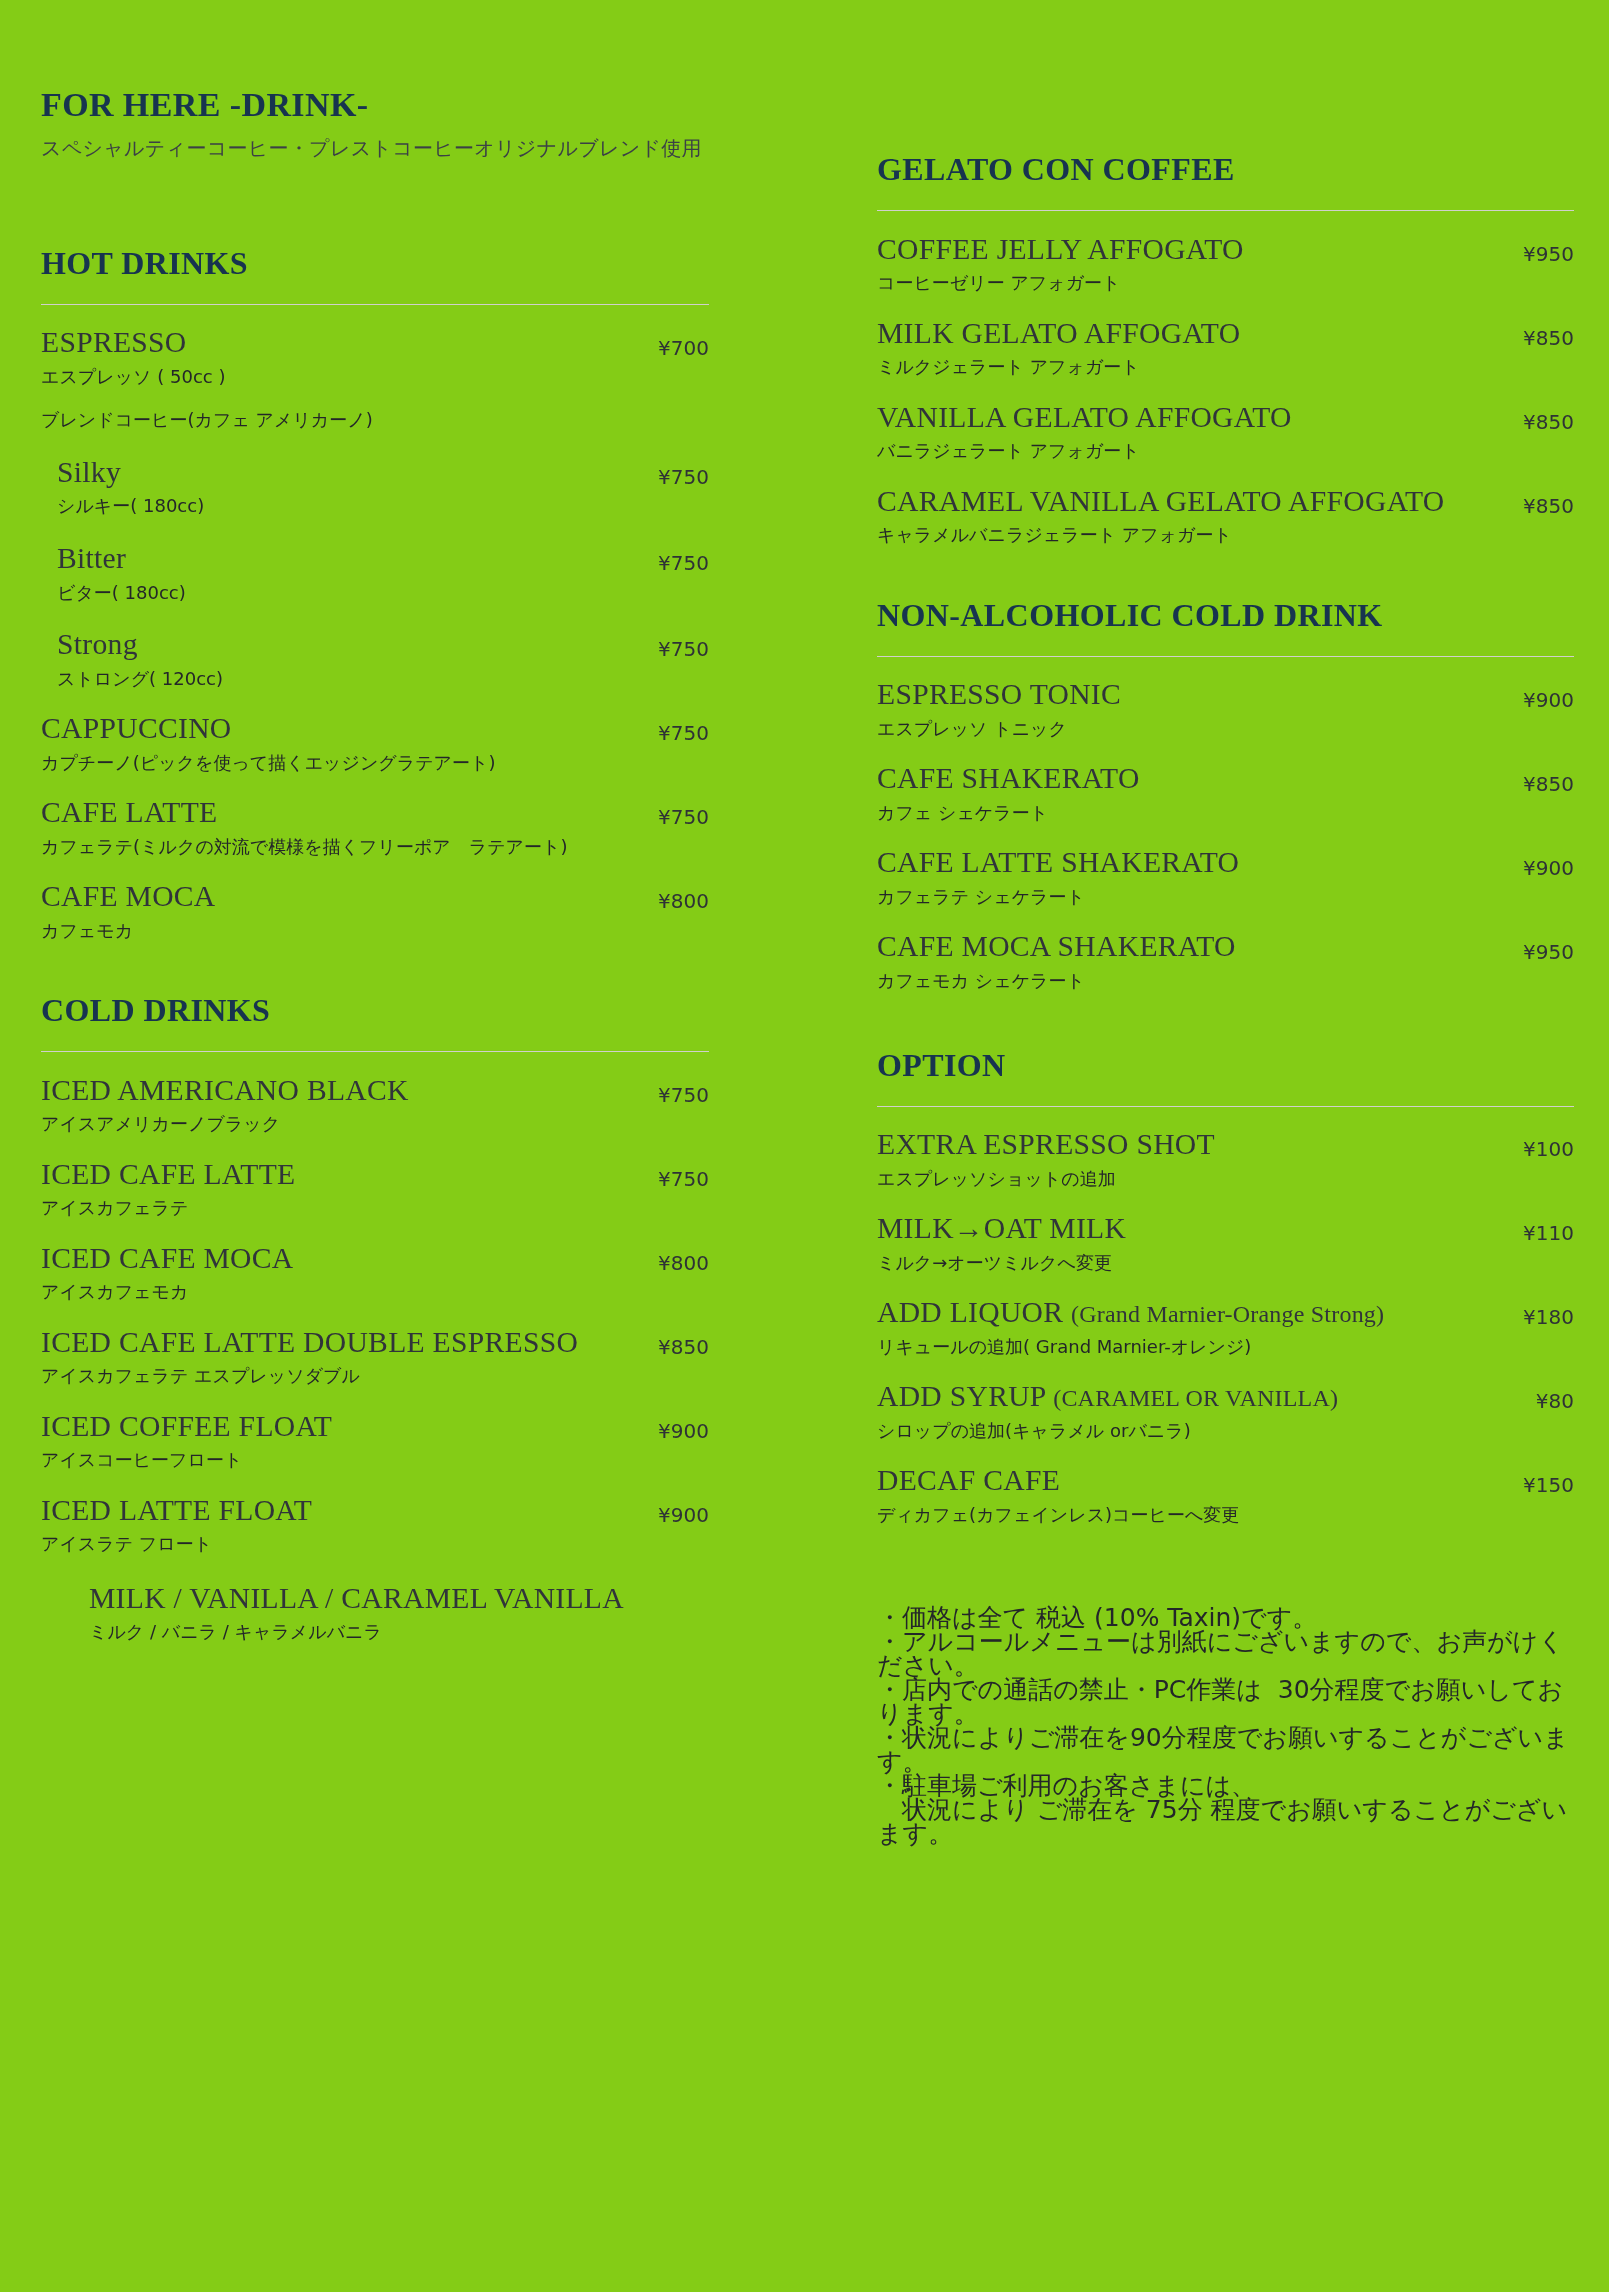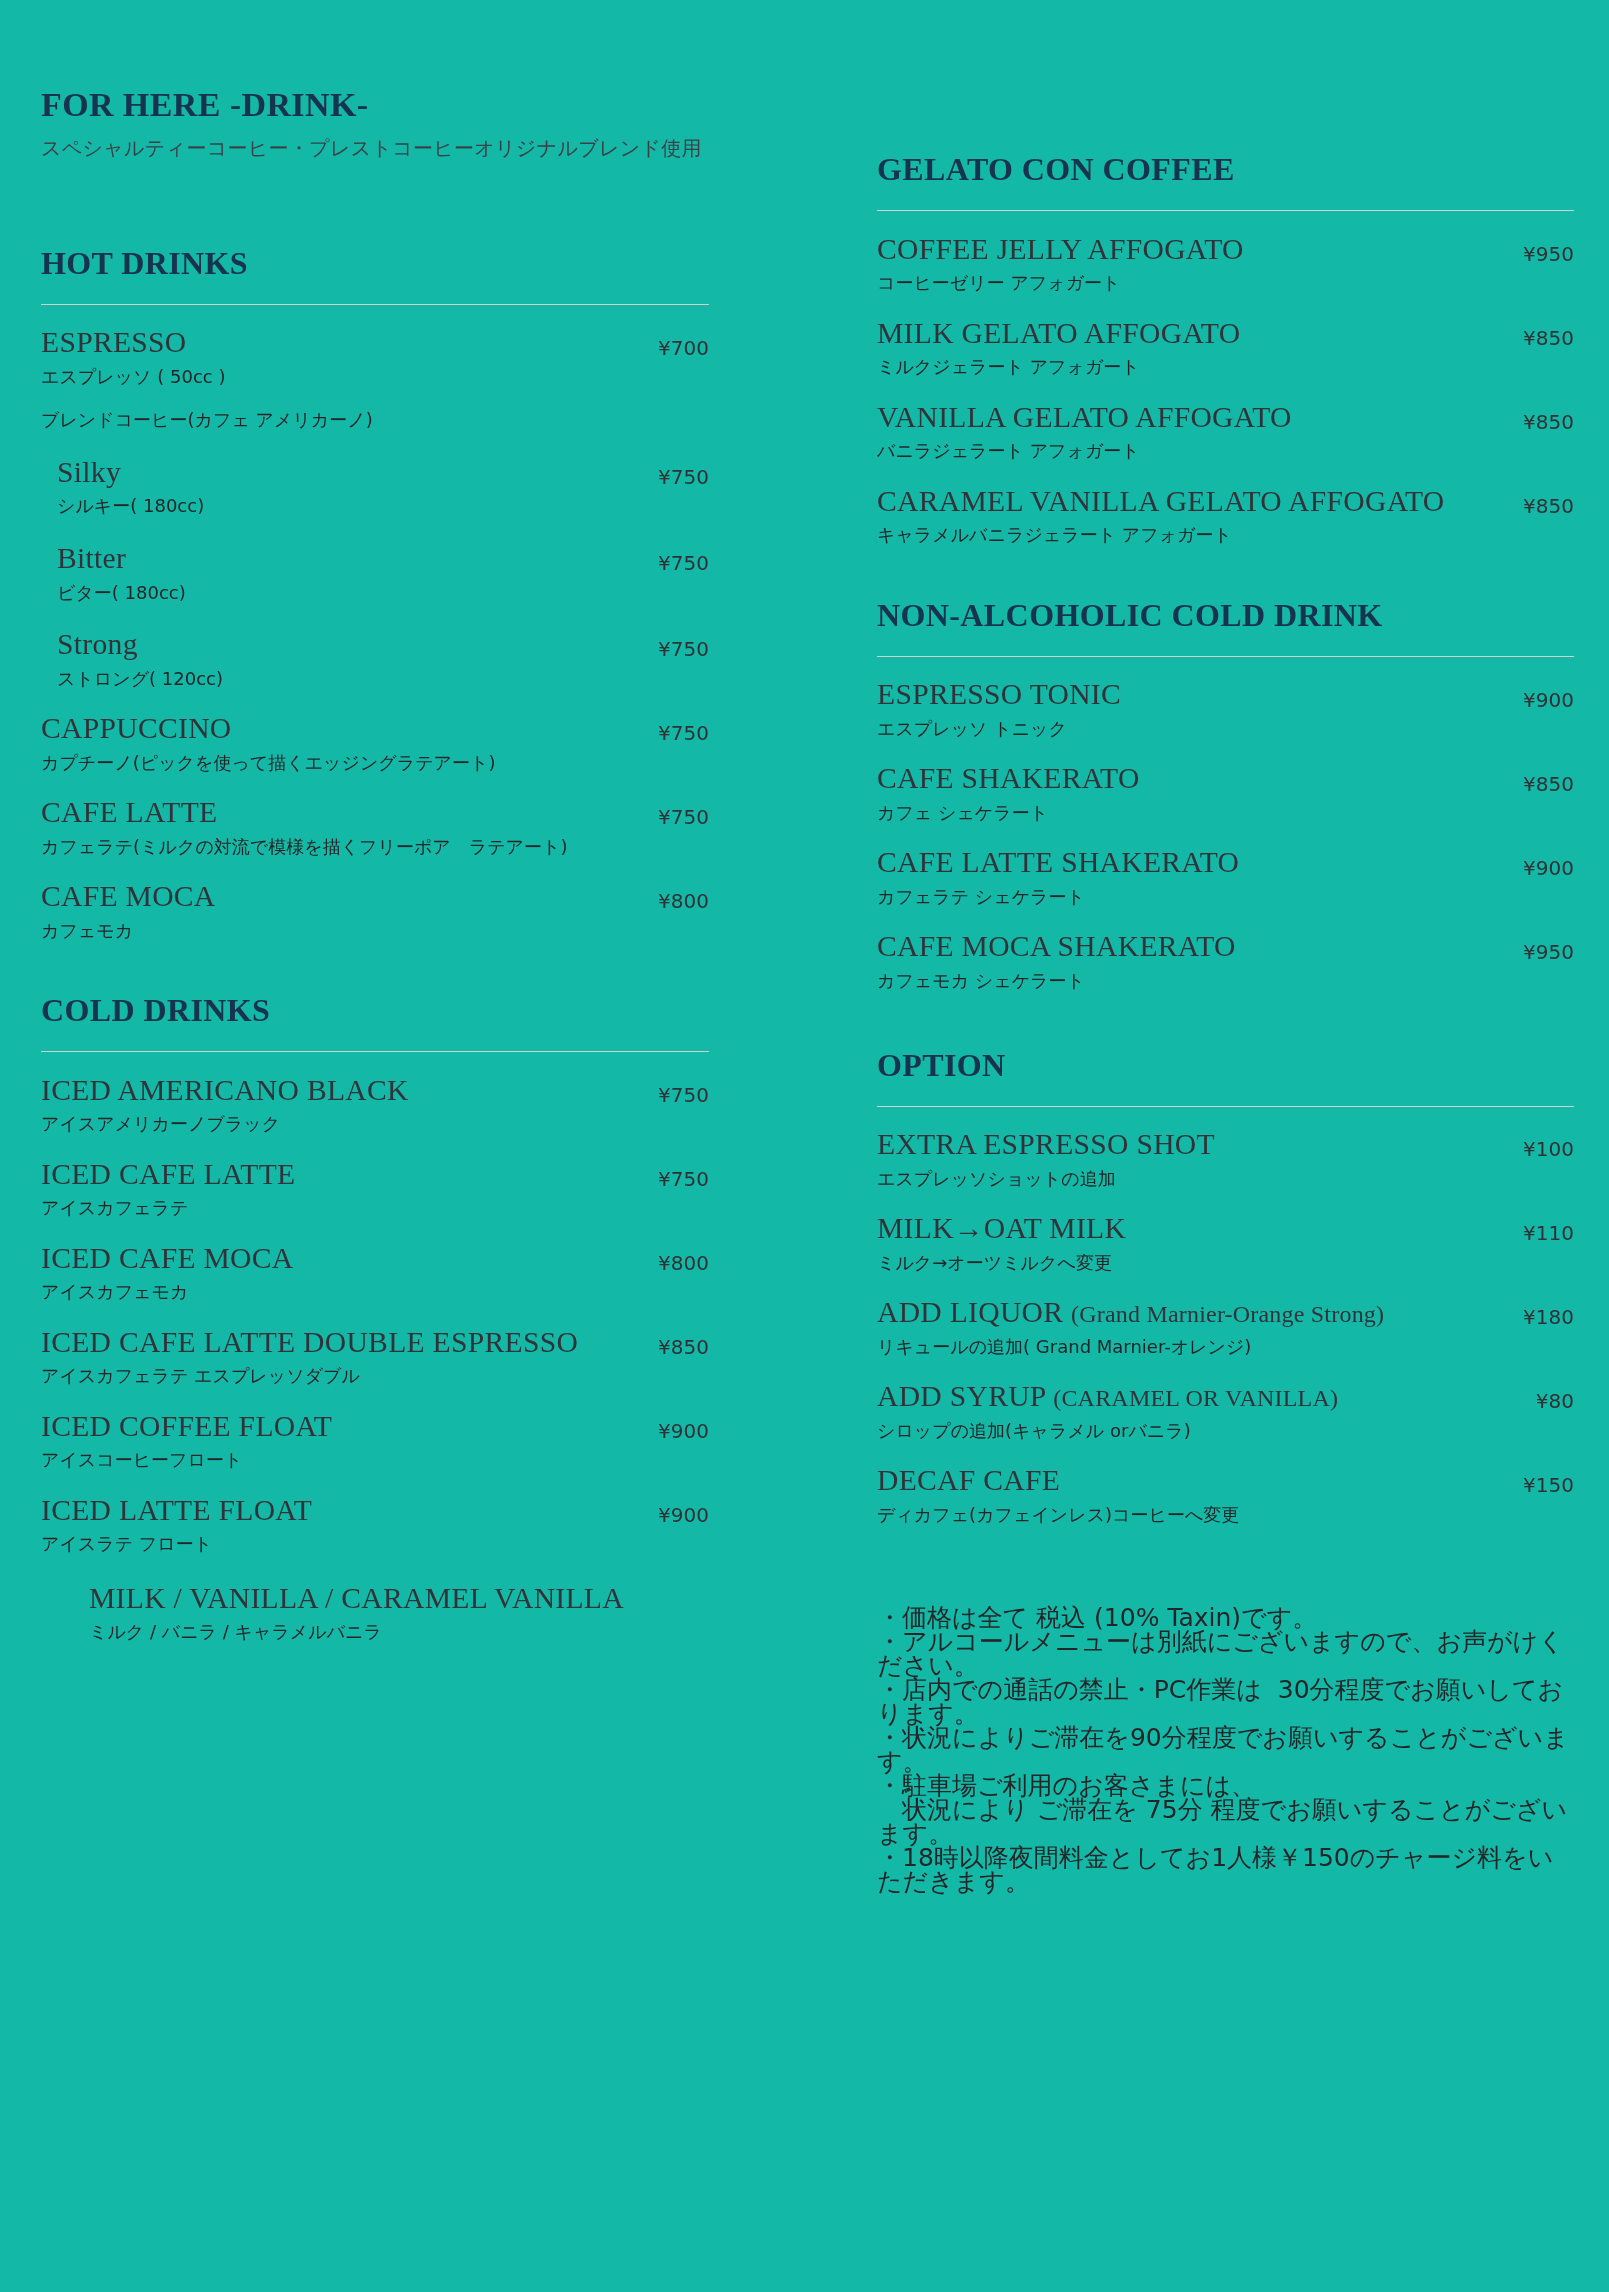--- a/index.html
+++ b/index.html
@@ -1,19 +1,19 @@
 <!DOCTYPE html>
 <html style="font-size:14.3px"><head>
 <meta charset="utf-8">
 <style>
   html,body{margin:0;padding:0;}
   .page{
     position:relative;
     width:1609px;height:2293px;
-    background:#14b8a6;
+    background:#84cc16;
     overflow:hidden;
     font-family:"Liberation Serif","DejaVu Serif",serif;
     color:#30343a;
   }
   .col{position:absolute;top:0;}
   .col.left{left:41px;width:668px;}
   .col.right{left:877px;width:697px;}
 
   .page-title{
     margin:86px 0 0 0;
@@ -322,18 +322,17 @@
       </div>
     </section>
 
     <div class="footnotes">
       <div class="fn">・価格は全て 税込 (10% Taxin)です。</div>
       <div class="fn">・アルコールメニューは別紙にございますので、お声がけください。</div>
       <div class="fn">・店内での通話の禁止・PC作業は  30分程度でお願いしております。</div>
       <div class="fn">・状況によりご滞在を90分程度でお願いすることがございます。</div>
       <div class="fn">・駐車場ご利用のお客さまには、</div>
       <div class="fn">　状況により ご滞在を 75分 程度でお願いすることがございます。</div>
-      <div class="fn">・18時以降夜間料金としてお1人様￥150のチャージ料をいただきます。</div>
     </div>
   </div>
 
 </div>
 
 
 </body></html>

